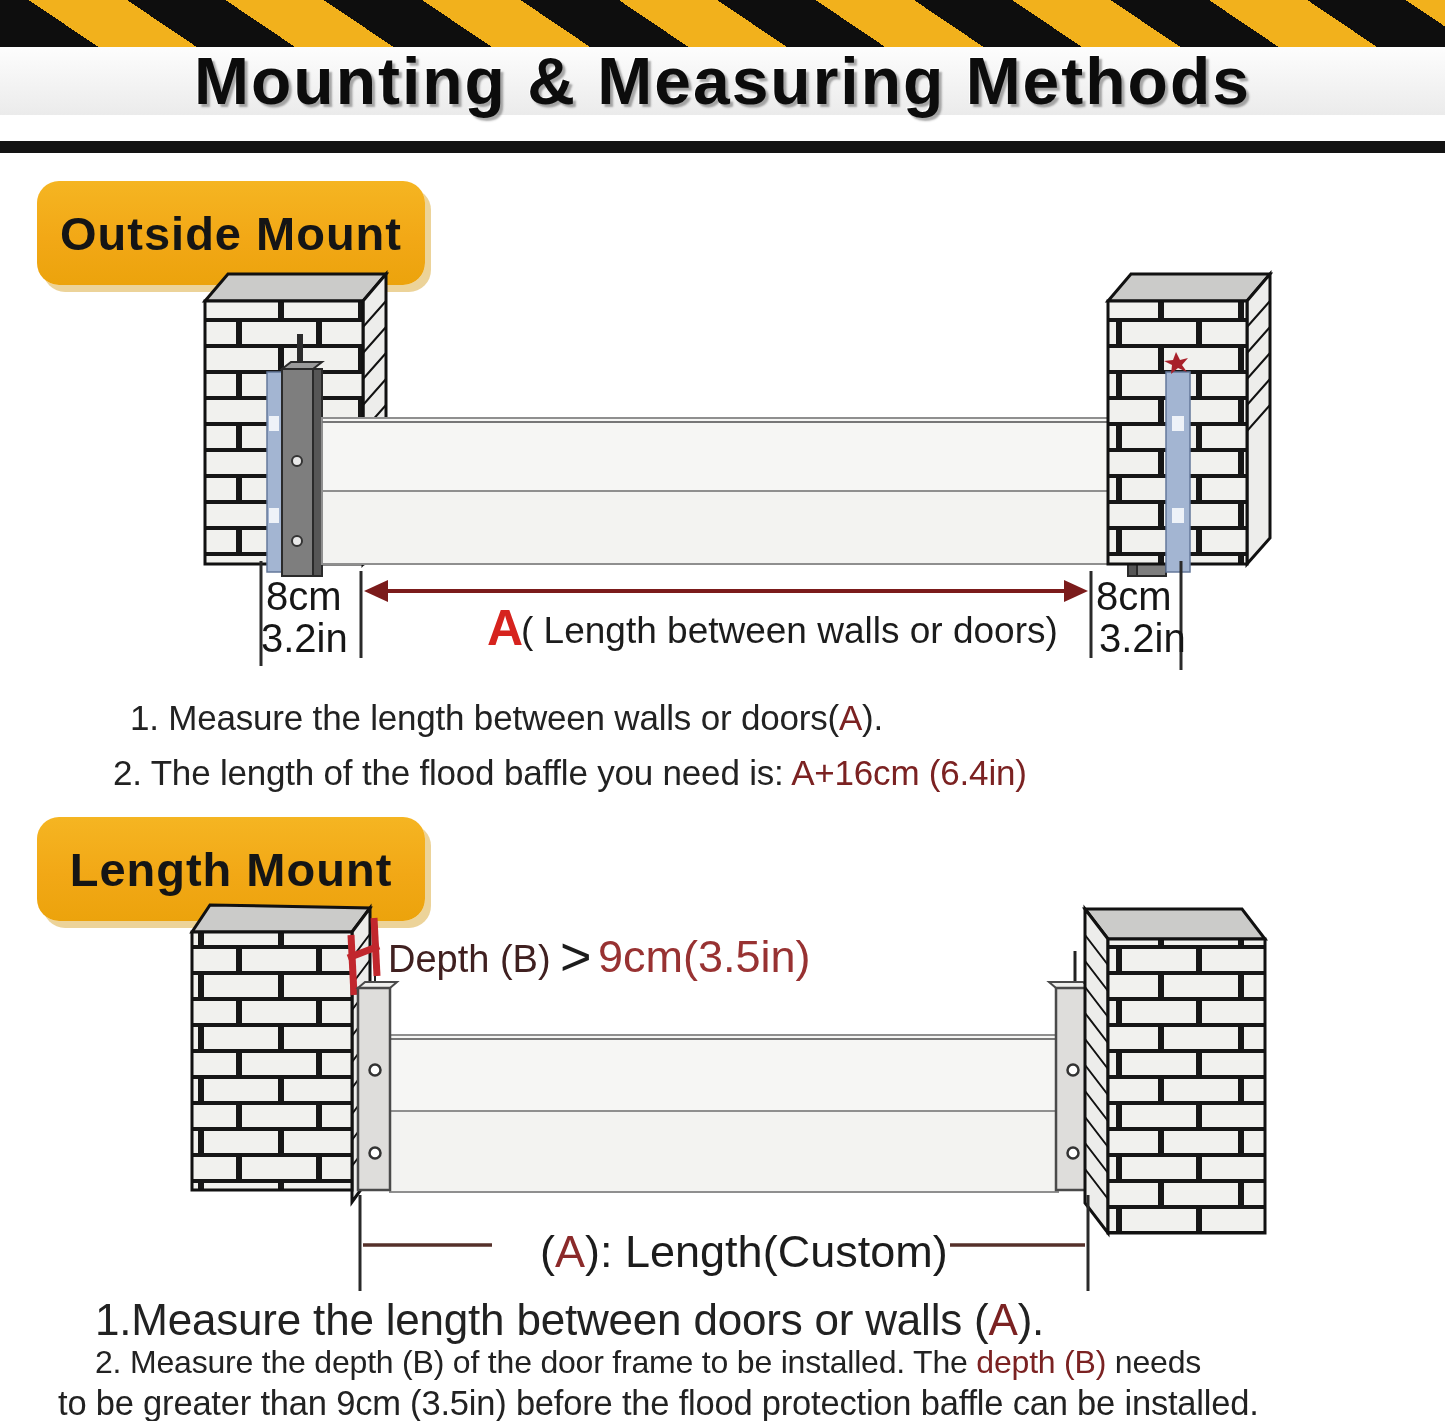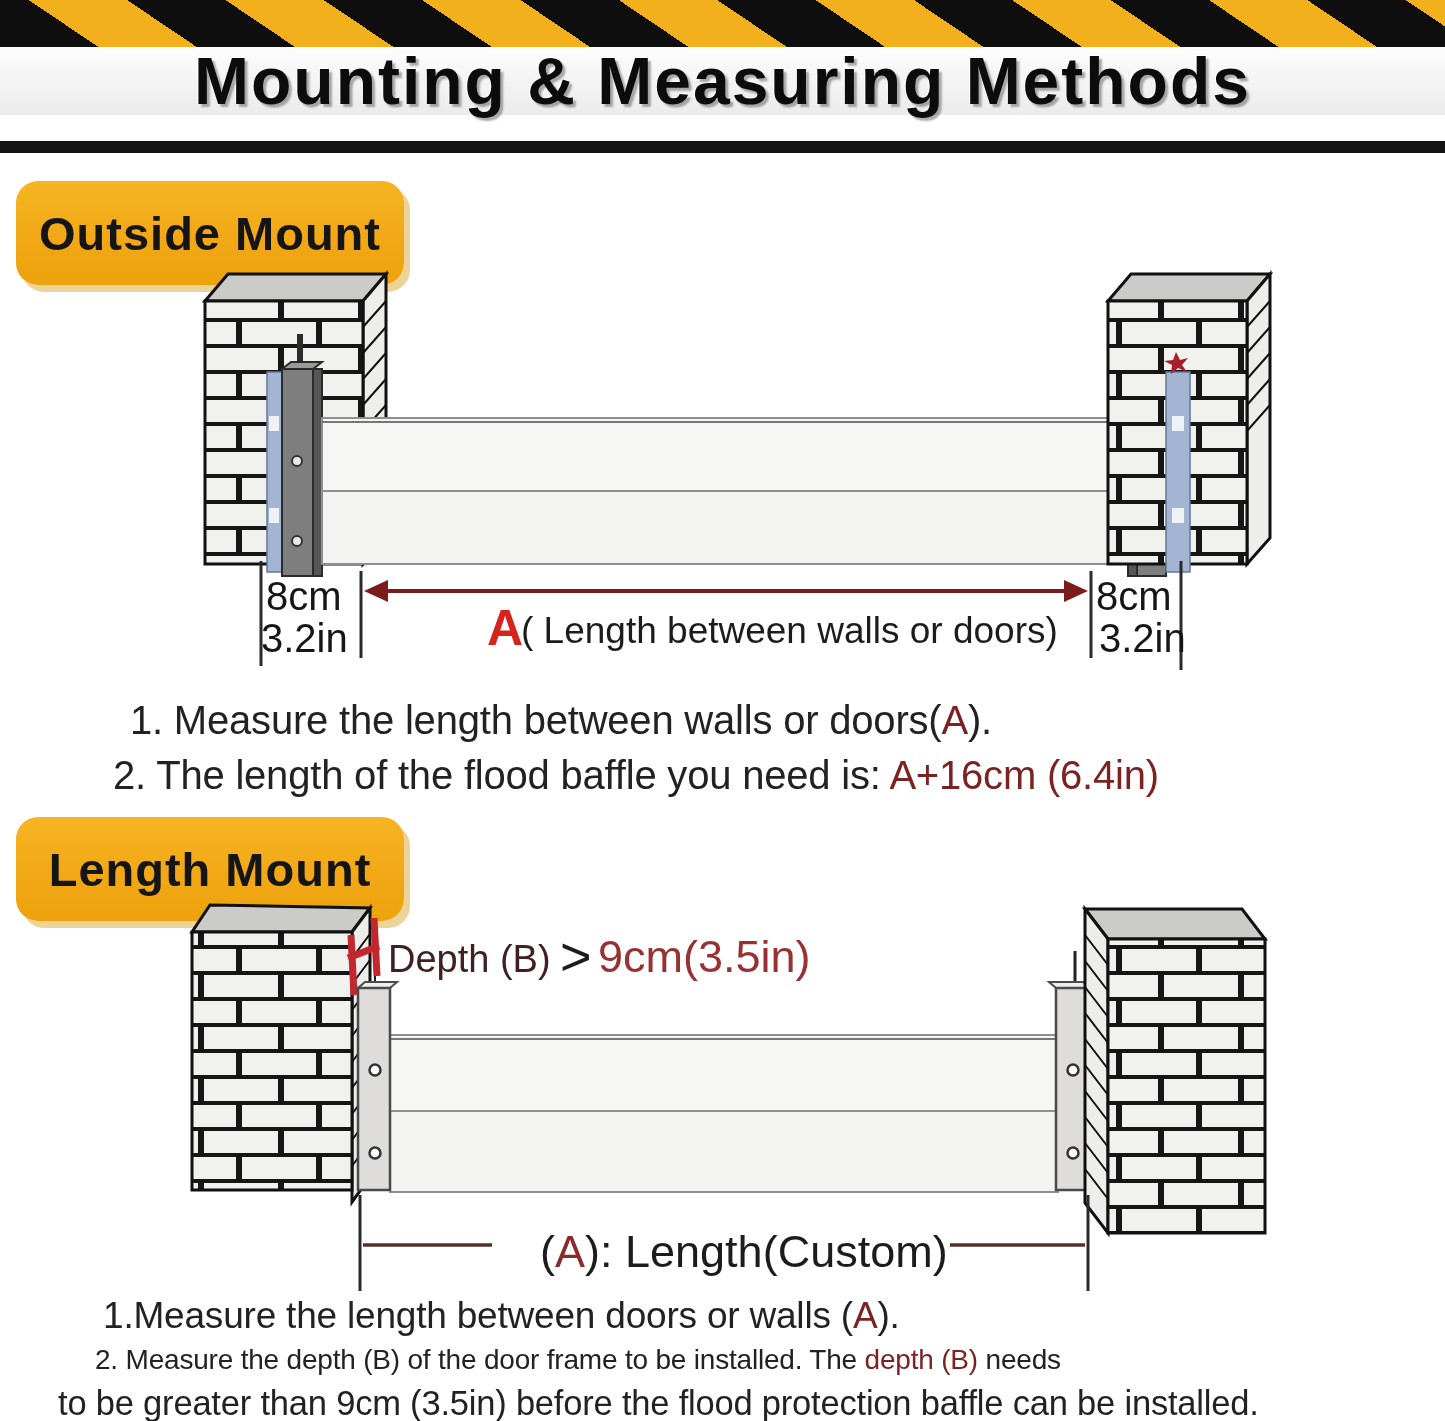--- a/index.html
+++ b/index.html
@@ -16,40 +16,40 @@
   .stripes{position:absolute;left:0;top:0;width:1445px;height:47px;
     background:repeating-linear-gradient(34deg, var(--stripe-black) 0 55px, var(--stripe-yellow) 55px 110px);}
   .titleband{position:absolute;left:0;top:47px;width:1445px;height:68px;
     background:linear-gradient(180deg,#fdfdfd,#ebebeb);
     display:flex;align-items:center;justify-content:center;}
   .titleband h1{font-size:66px;font-weight:bold;color:#0c0c0c;letter-spacing:2px;
     text-shadow:3px 3px 2px rgba(70,70,70,.45), -1px -1px 0 rgba(255,255,255,.9);}
   .blackbar{position:absolute;left:0;top:141px;width:1445px;height:12px;background:#131313;}
 
   
-  .badge{position:absolute;left:16px;width:388px;height:104px;border-radius:22px;
+  .badge{position:absolute;left:37px;width:388px;height:104px;border-radius:22px;
     background:linear-gradient(180deg,#f5b522,var(--badge-yellow) 55%,#eca30c);
     box-shadow:6px 7px 0 rgba(220,175,70,.55);
     display:flex;align-items:center;justify-content:center;
     font-size:47px;font-weight:bold;color:#151515;letter-spacing:1px;}
   .badge-outside{top:181px;}
   .badge-inside{top:817px;}
 
   
   .diagram{position:absolute;left:0;width:1445px;}
   .d1{top:268px;height:425px;}
   .d2{top:895px;height:400px;}
 
   
-  .step{position:absolute;font-size:40px;color:#222;letter-spacing:-0.2px;white-space:nowrap;}
+  .step{position:absolute;font-size:35px;color:#222;letter-spacing:-0.2px;white-space:nowrap;}
   .maroon{color:var(--maroon);}
   .o-step1{left:130px;top:698px;}
   .o-step2{left:113px;top:753px;}
-  .i-step1{left:95px;top:1295px;font-size:37px;margin-left:8px;}
-  .i-step2{left:95px;top:1344px;font-size:28px;}
+  .i-step1{left:95px;top:1295px;font-size:44px;}
+  .i-step2{left:95px;top:1344px;font-size:32px;}
   .i-step3{left:58px;top:1384px;font-size:34.5px;}
 </style>
 </head>
 <body>
 
 <div class="stripes"></div>
 <div class="titleband">
   <h1>Mounting &amp; Measuring Methods</h1>
 </div>
 <div class="blackbar"></div>

